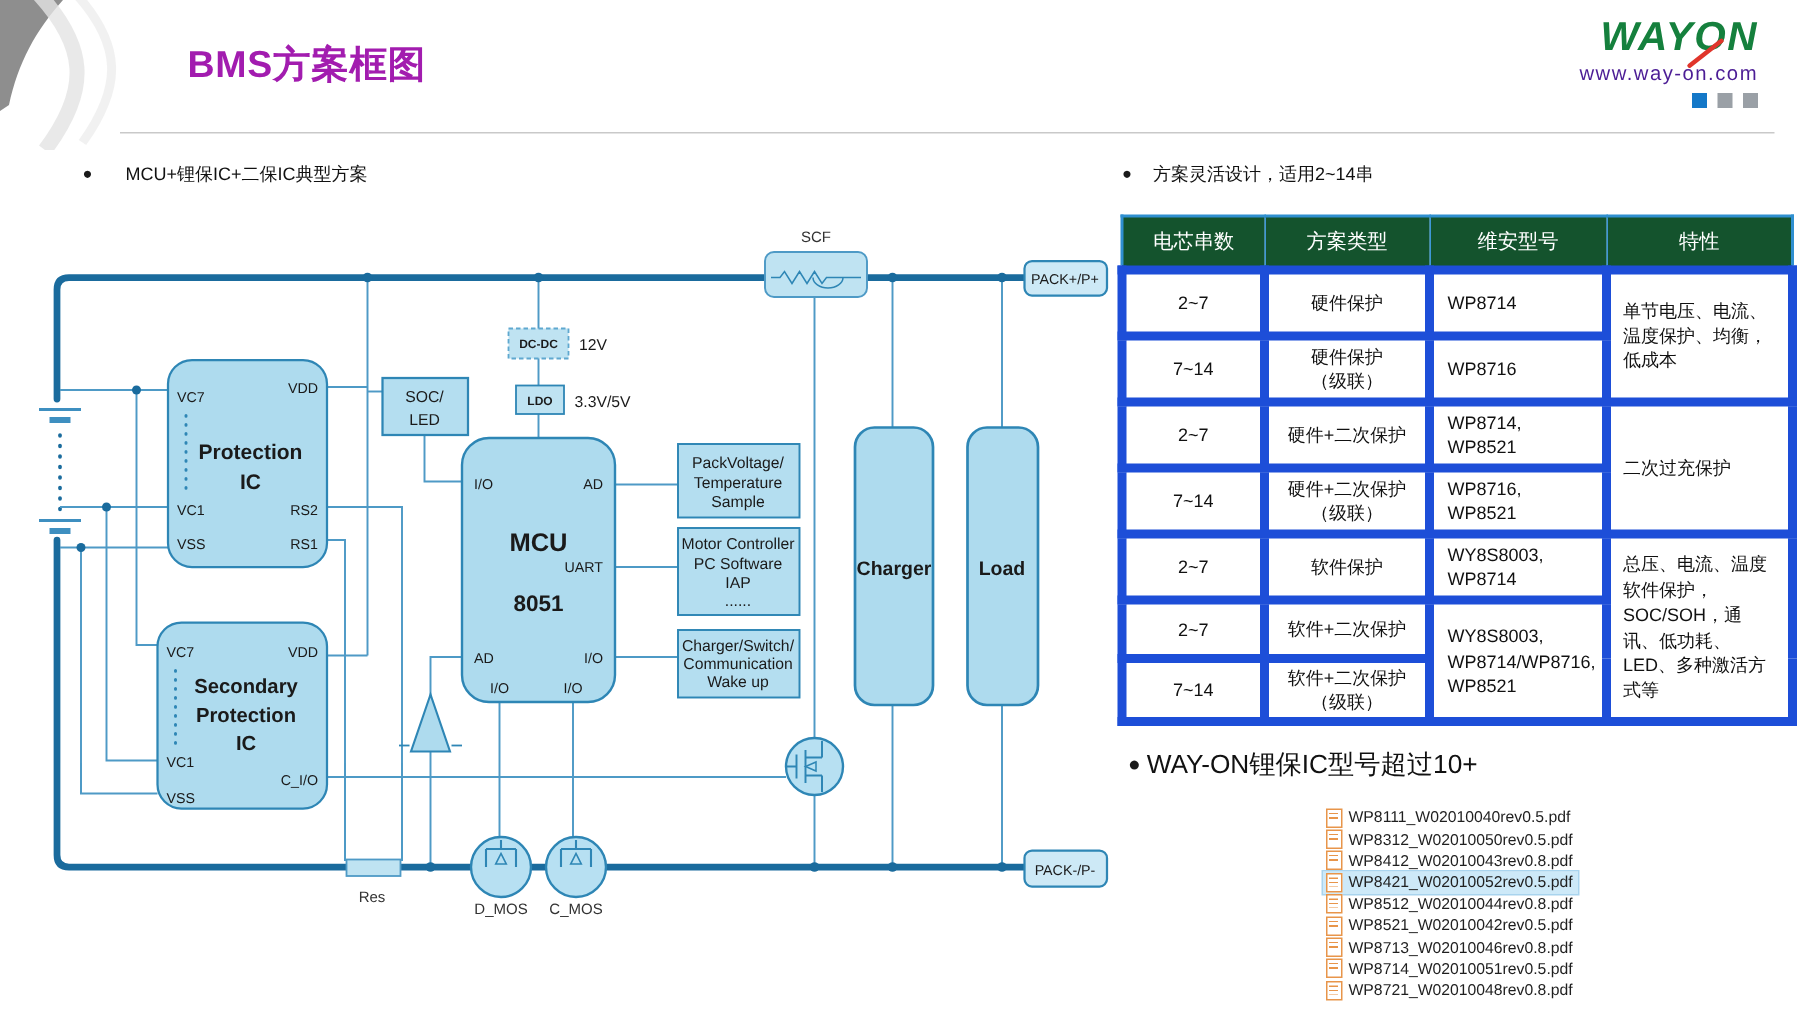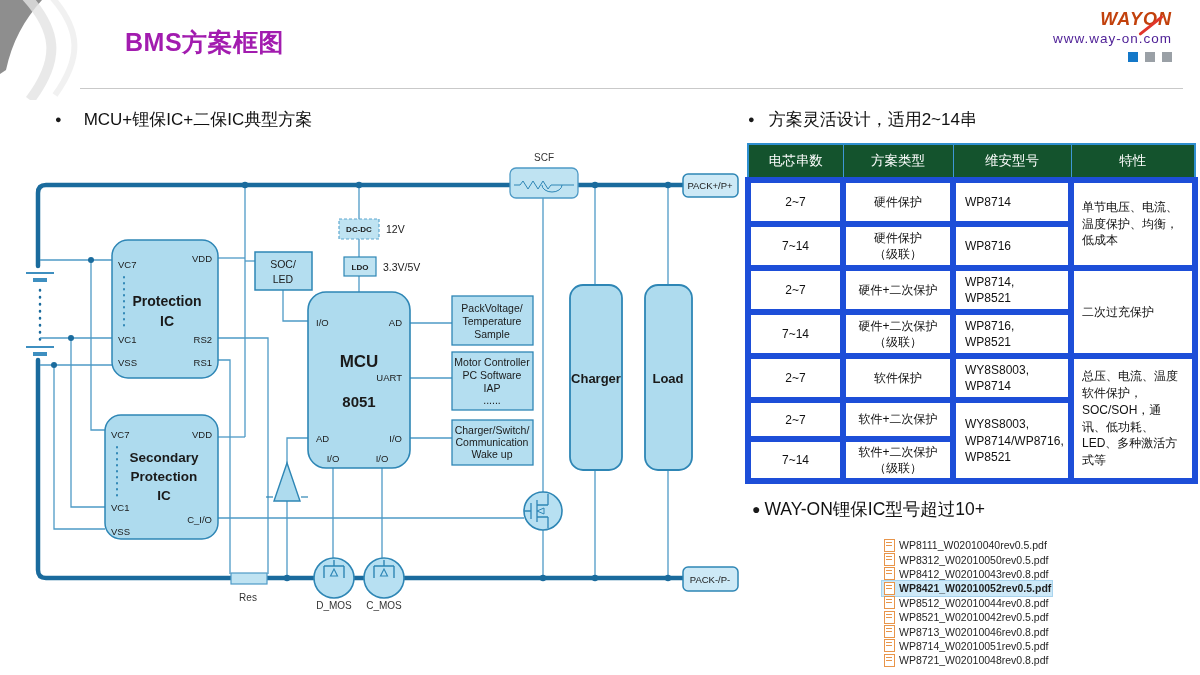--- a/index.html
+++ b/index.html
@@ -4,52 +4,52 @@
 <style>
   html,body{margin:0;padding:0;background:#fff;}
   .slide{position:relative;width:1200px;height:675px;background:#fff;overflow:hidden;
          font-family:"Liberation Sans",sans-serif;color:#1a1a1a;}
   
   .page-title{position:absolute;left:125px;top:26px;font-size:25px;font-weight:600;color:#a21caf;letter-spacing:.5px;}
   .divider{position:absolute;left:80px;top:88px;width:1103px;height:1px;background:#c9c9c9;}
   .corner-svg{position:absolute;left:0;top:0;}
   
   .logo{position:absolute;right:28px;top:10px;text-align:right;line-height:1.1;}
-  .logo-brand{font-size:18px;font-weight:bold;font-style:italic;color:#c2410c;letter-spacing:1px;white-space:nowrap;}
+  .logo-brand{font-size:27px;font-weight:bold;font-style:italic;color:#15803d;letter-spacing:1px;white-space:nowrap;}
   .logo-o{position:relative;display:inline-block;}
   .logo-o::after{content:"";position:absolute;left:-7px;bottom:3px;width:30px;height:3px;background:#e0352b;
                  transform:rotate(-38deg);border-radius:2px;}
   .logo-site{font-size:13.5px;color:#4c1d95;letter-spacing:1px;margin-top:2px;}
   .logo-squares{margin-top:5px;display:flex;gap:7px;justify-content:flex-end;}
   .sq{width:10px;height:10px;background:#9aa0a6;}
   .sq.blue{background:#1478c8;}
   
   .bullet-line{position:absolute;display:flex;align-items:center;gap:0;}
   .bullet-glyph{font-size:11px;line-height:1;}
-  .bullet-text{font-size:17px;font-weight:500;color:#111;}
+  .bullet-text{font-size:12px;font-weight:500;color:#111;}
   .bullet-left{left:55px;top:108px;gap:22px;}
   .bullet-right{left:748px;top:108px;gap:14px;}
   
   .spec-table{position:absolute;left:745px;top:143px;border-collapse:collapse;table-layout:fixed;
               font-size:12px;color:#111;}
   .spec-table th{background:#14532d;color:#fff;font-weight:500;font-size:13.5px;
                  border:1px solid #3e97d6;height:32px;padding:0;}
   .spec-table td{border:6px solid #1d4ed8;text-align:center;vertical-align:middle;padding:2px 4px;background:#fff;}
   .spec-table{border:2px solid #2f8fd0;}
   td.model{text-align:left;padding-left:9px;}
   td.feature{text-align:left;padding:4px 8px;line-height:1.4;}
   .pre{white-space:pre-line;line-height:1.35;}
   tr.r44{height:44px;} tr.r39{height:39px;} tr.r37{height:37px;}
   
   .models-line{position:absolute;left:752px;top:497px;display:flex;align-items:center;gap:4px;}
   .models-bullet{font-size:14px;}
   .models-text{font-size:17.5px;color:#111;}
   .file-list{position:absolute;left:882px;top:538px;width:170px;display:flex;flex-direction:column;}
   .file-row{display:flex;align-items:center;gap:4px;height:14.4px;padding-left:2px;}
-  .file-row.selected{background:#cde9f8;outline:1px solid #a9d4ee;font-weight:bold;}
+  .file-row.selected{background:#cde9f8;outline:1px solid #a9d4ee;}
   .file-icon{width:9px;height:11px;flex:0 0 9px;background:
      linear-gradient(#fff,#fff) ,
      #fff;border:1px solid #e8954a;position:relative;}
   .file-icon::before{content:"";position:absolute;left:1px;top:2px;width:6px;height:6px;
      background:repeating-linear-gradient(#e8954a 0 1px,#fff 1px 3px);}
   .file-name{font-size:10.5px;color:#1f1f1f;white-space:nowrap;}
   
   text{font-family:"Liberation Sans",sans-serif;fill:#1a1a1a;}
   .pin{font-size:9.5px;}
   .blkline{font-size:10.5px;}

